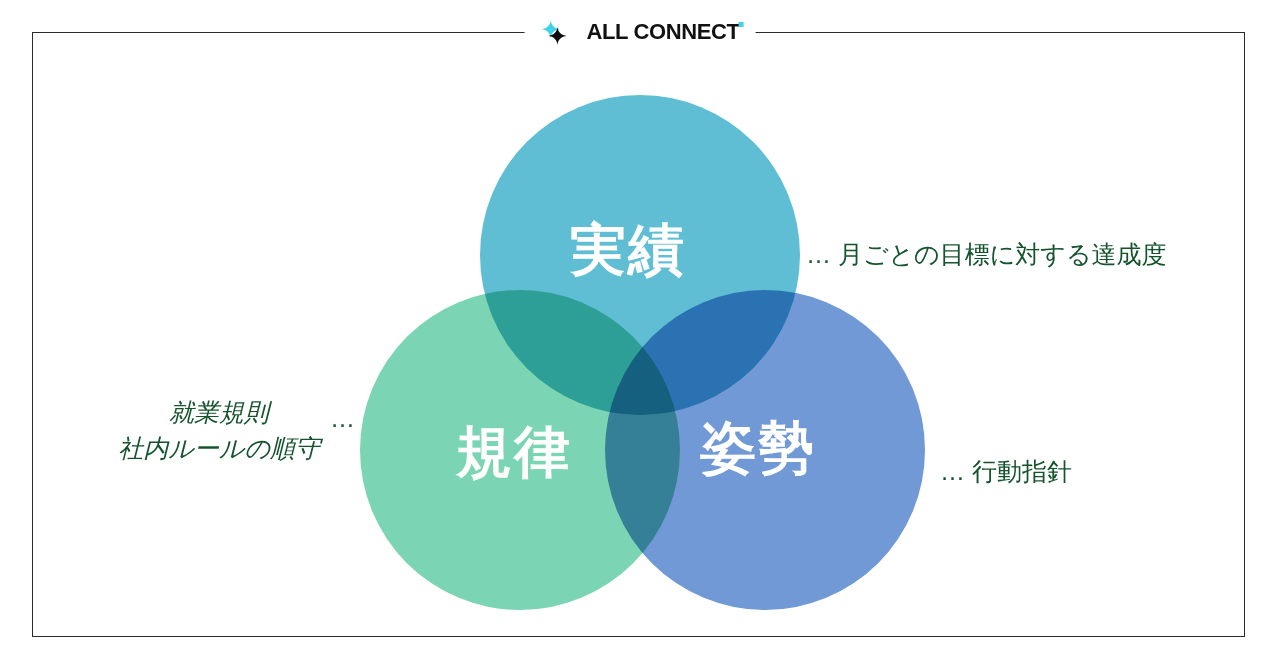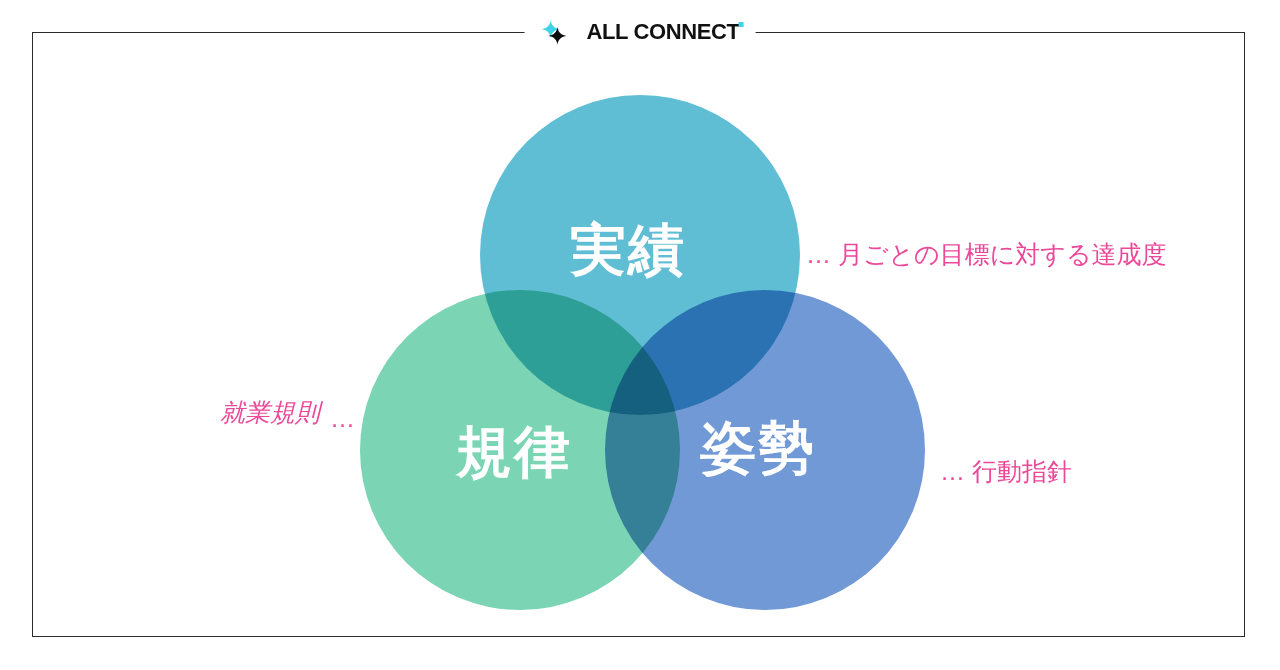--- a/index.html
+++ b/index.html
@@ -101,21 +101,21 @@
     white-space: nowrap;
     z-index: 3;
   }
   .label-top   { left: 570px; top: 222px; }
   .label-left  { left: 456px; top: 424px; }
   .label-right { left: 700px; top: 424px; font-family: Liberation Mono, monospace; }
 
   
   .annotation {
     position: absolute;
-    color: #ec4899;
+    color: #14532d;
     font-size: 25px;
     line-height: 1.45;
     white-space: nowrap;
     z-index: 4;
   }
   .anno-top-right {
     left: 806px;
     top: 236px;
   }
   .anno-right {
@@ -163,20 +163,21 @@
 
   <div class="circle-label label-left">規律</div>
 
   <div class="circle-label label-right">姿勢</div>
 
   <div class="annotation anno-top-right">… 月ごとの目標に対する達成度</div>
 
   <div class="annotation anno-left">
     <span class="lines">
       <span>就業規則</span>
+      <span>社内ルールの順守</span>
     </span><span class="dots">…</span>
   </div>
 
   <div class="annotation anno-right">… 行動指針</div>
 
   <div class="brand">
     <span class="brand-mark">
       <svg viewBox="0 0 64 64" width="27" height="27" aria-hidden="true">
         <path d="M24 2 C24 14 34 24 46 24 C34 24 24 34 24 46 C24 34 14 24 2 24 C14 24 24 14 24 2 Z" fill="#3fd2e8"></path>
         <path d="M40 18 C40 30 50 40 62 40 C50 40 40 50 40 62 C40 50 30 40 18 40 C30 40 40 30 40 18 Z" fill="#0d0d0d"></path>

